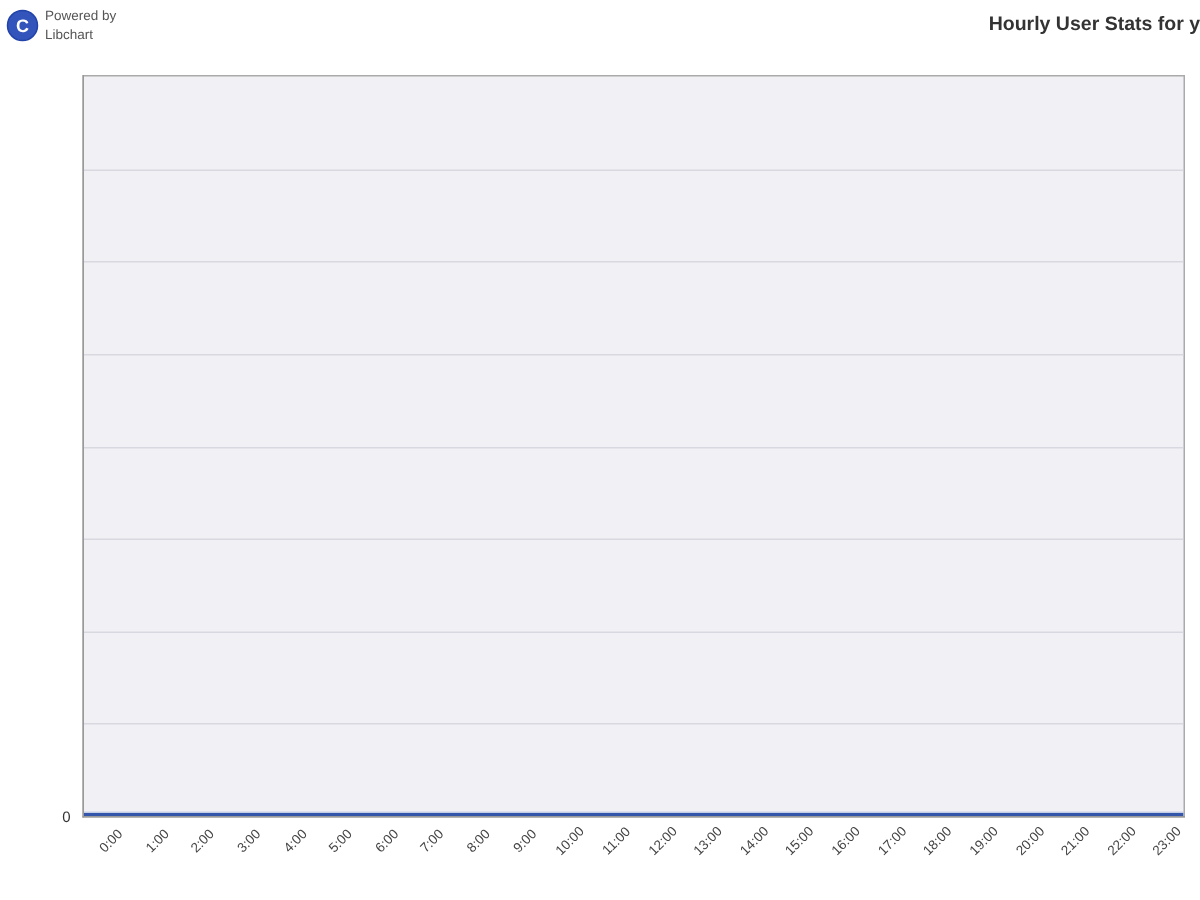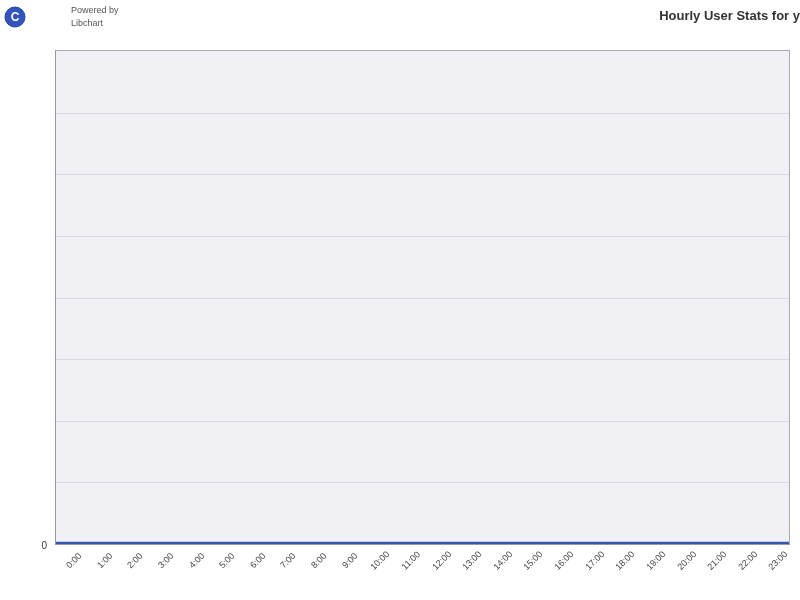--- a/index.html
+++ b/index.html
@@ -142,21 +142,21 @@
     }
   </style>
 </head>
 <body>
 
 <div id="powered-by">
   <svg id="libchart-logo" viewBox="0 0 22 22">
     <circle cx="11" cy="11" r="10" fill="#3355bb" stroke="#2244aa" stroke-width="1"></circle>
     <text x="11" y="15" text-anchor="middle" fill="white" font-size="12" font-weight="bold" font-family="Arial">C</text>
   </svg>
-  <div style="font-size:9px;color:#555;line-height:1.4;white-space:pre-line;margin-left:41px;">Powered by
+  <div style="font-size:9px;color:#555;line-height:1.4;white-space:pre-line;">Powered by
 Libchart</div>
 </div>
 
 <div id="chart-title">Hourly User Stats for y</div>
 
 <div id="chart-container">
 
   <div id="y-axis">
     <div id="y-zero-label">0</div>
   </div>

